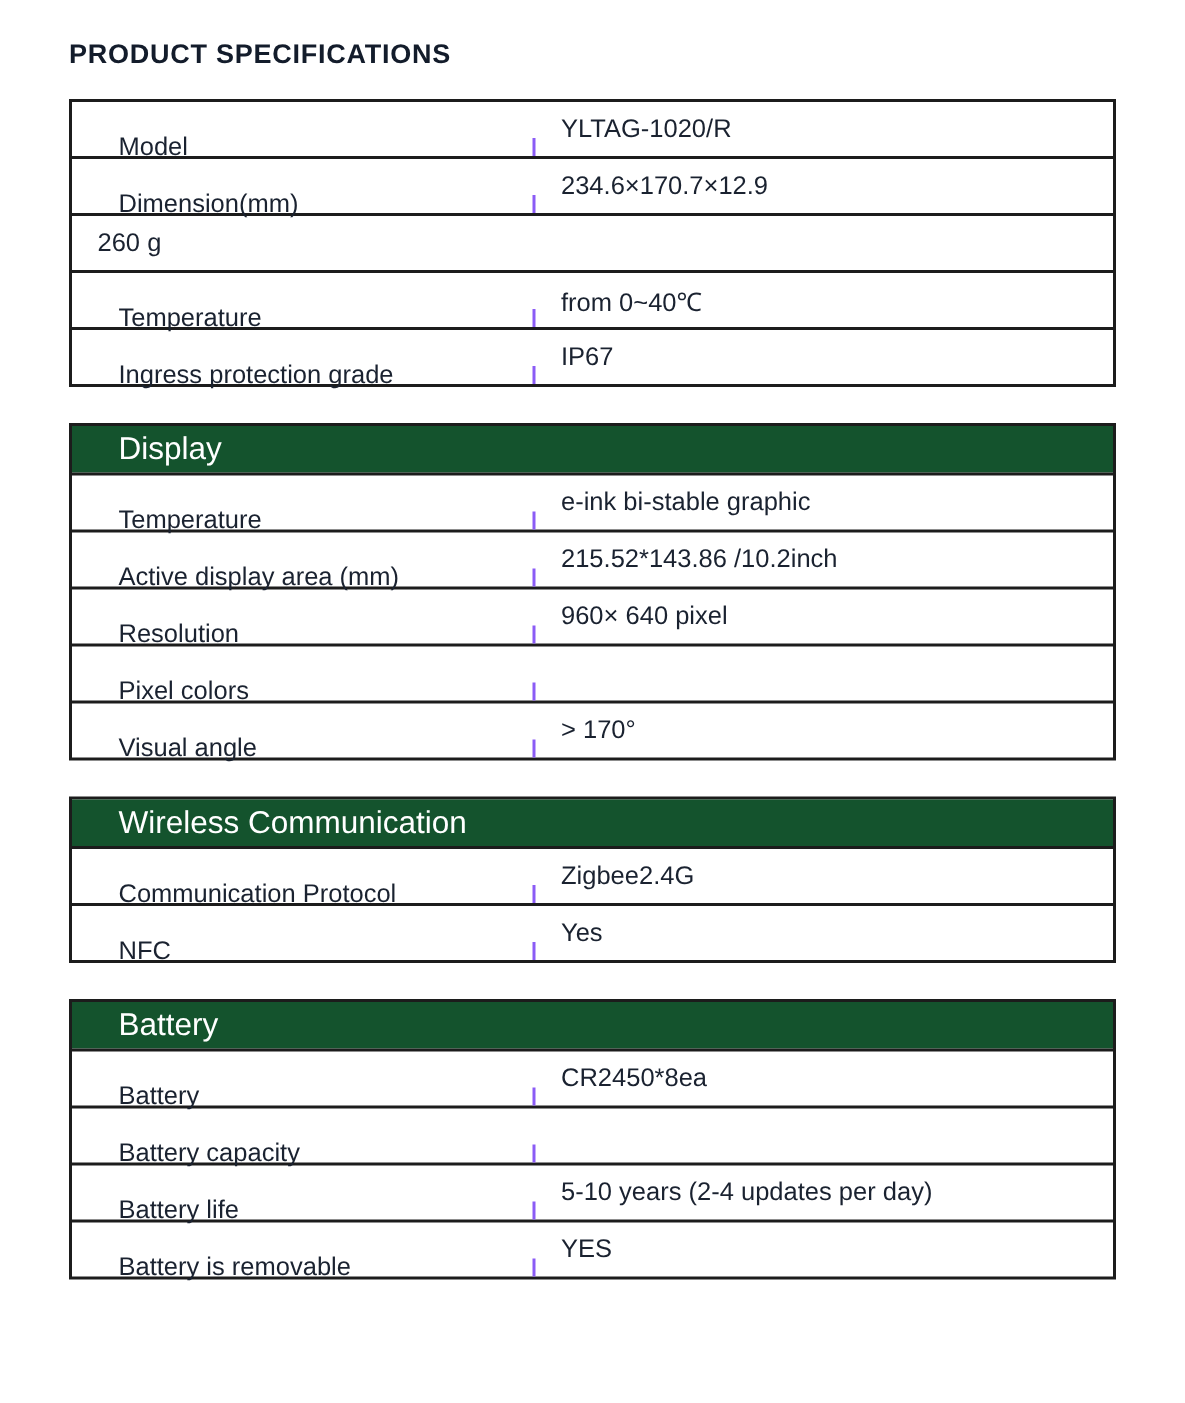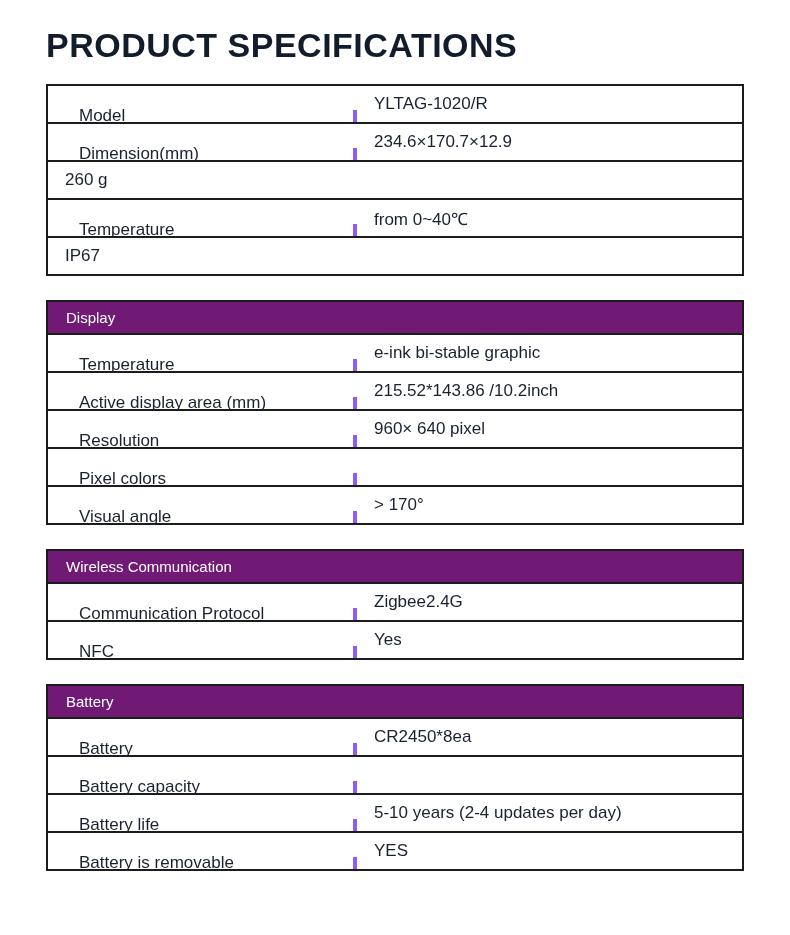--- a/index.html
+++ b/index.html
@@ -11,55 +11,55 @@
   }
   .page {
     width: 790px;
     height: 935px;
     box-sizing: border-box;
     padding: 26px 0 0 46px;
     background: #ffffff;
     overflow: hidden;
   }
   .page-title {
-    font-size: 34px;
+    font-size: 18px;
     font-weight: bold;
     letter-spacing: 0.5px;
     color: #131c2b;
     margin: 0 0 19px 0;
   }
   .spec-table {
     width: 698px;
     border: 2px solid #1c1c1c;
     box-sizing: border-box;
   }
   .spec-table + .spec-table {
     margin-top: 24px;
   }
   .section-header {
     height: 31px;
-    background: #701a75;
+    background: #14532d;
     color: #ffffff;
-    font-size: 15px;
+    font-size: 21px;
     display: flex;
     align-items: center;
-    padding-left: 18px;
+    padding-left: 31px;
   }
   .spec-row {
     display: flex;
     height: 36px;
   }
   .spec-row + .spec-row,
   .section-header + .spec-row {
     border-top: 2px solid #1c1c1c;
   }
   .cell-label {
     width: 309px;
     box-sizing: border-box;
-    border-right: 4px solid #8b5cf6;
+    border-right: 2px solid #8b5cf6;
     display: flex;
     align-items: center;
     padding-left: 31px;
     font-size: 17px;
     color: #1a2230;
     margin-top: 24px;
   }
   .cell-value {
     flex: 1;
     display: flex;
@@ -86,20 +86,21 @@
       <div class="cell-value">234.6×170.7×12.9</div>
     </div>
     <div class="spec-row">
       <div class="cell-value">260 g</div>
     </div>
     <div class="spec-row">
       <div class="cell-label">Temperature</div>
       <div class="cell-value">from 0~40℃</div>
     </div>
     <div class="spec-row">
+      <div class="cell-label">Ingress protection grade</div>
       <div class="cell-value">IP67</div>
     </div>
   </div>
 
   <div class="spec-table">
     <div class="section-header">Display</div>
     <div class="spec-row">
       <div class="cell-label">Temperature</div>
       <div class="cell-value">e-ink bi-stable graphic</div>
     </div>

